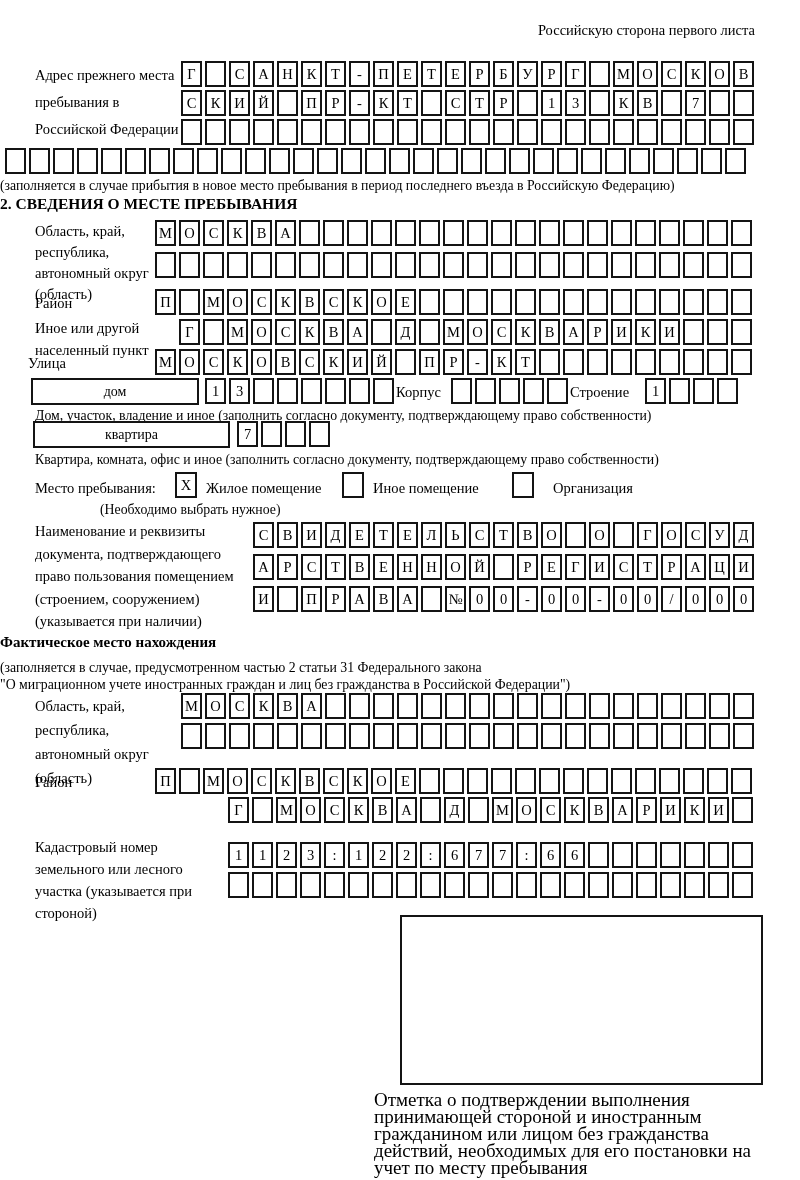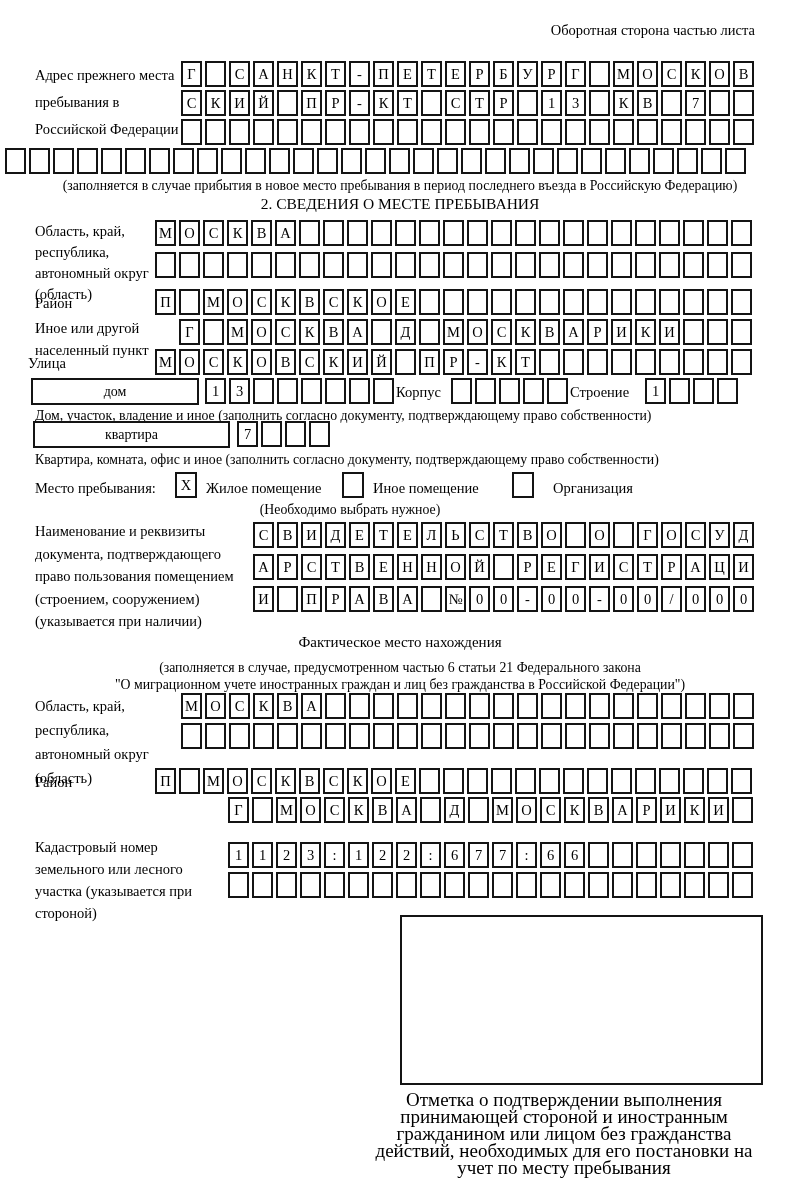--- a/index.html
+++ b/index.html
@@ -2,34 +2,34 @@
 <html><head>
 <meta charset="utf-8">
 <style>
   *{margin:0;padding:0;box-sizing:border-box}
   html,body{background:#fff}
   body{width:800px;height:1180px;font-family:"Liberation Serif","DejaVu Serif",serif;color:#000}
   .page{position:relative;width:800px;height:1180px;background:#ffffff;overflow:hidden}
   .abs{position:absolute}
   .lbl{font-size:14.5px;line-height:22px}
   .note{font-size:13.8px;line-height:16px}
-  .center{text-align:center}
-  .heading{font-size:15.5px;font-weight:normal}
+  .center{text-align:left}
+  .heading{font-size:15.5px;font-weight:bold}
   .row{display:flex;gap:3px}
   .cell{flex:0 0 21px;width:21px;height:26px;border:2px solid #141414;display:flex;align-items:center;justify-content:center;font-size:14.5px;line-height:1;background:#fff}
   .widebox{border:2px solid #141414;height:27px;display:flex;align-items:center;justify-content:center;font-size:14px;background:#fff}
   .cb{width:22px;height:26px;border:2px solid #141414;display:flex;align-items:center;justify-content:center;font-size:14.5px;background:#fff}
   .stampbox{border:2px solid #141414;background:#fff}
 </style>
 </head>
 <body>
 
 <div class="page">
 
-  <div class="abs" style="top:22px;right:45px;font-size:14.5px">Оборотная сторона частью листа</div>
+  <div class="abs" style="top:22px;right:45px;font-size:14.5px">Российскую сторона первого листа</div>
 
   <div class="abs lbl" style="top:62px;left:35px;width:152px;line-height:27px">Адрес прежнего места пребывания в Российской Федерации</div>
   <div class="abs row" style="top:61px;left:181px">
       <span class="cell">Г</span>
       <span class="cell"></span>
       <span class="cell">С</span>
       <span class="cell">А</span>
       <span class="cell">Н</span>
       <span class="cell">К</span>
       <span class="cell">Т</span>
@@ -393,21 +393,21 @@
       <span class="cell">-</span>
       <span class="cell">0</span>
       <span class="cell">0</span>
       <span class="cell">/</span>
       <span class="cell">0</span>
       <span class="cell">0</span>
       <span class="cell">0</span>
     </div>
 
   <div class="abs heading center" style="top:634px;left:0;width:800px;font-size:15px">Фактическое место нахождения</div>
-  <div class="abs note center" style="top:660px;left:0;width:800px">(заполняется в случае, предусмотренном частью 6 статьи 21 Федерального закона</div>
+  <div class="abs note center" style="top:660px;left:0;width:800px">(заполняется в случае, предусмотренном частью 2 статьи 31 Федерального закона</div>
   <div class="abs note center" style="top:677px;left:0;width:800px">"О миграционном учете иностранных граждан и лиц без гражданства в Российской Федерации")</div>
 
   <div class="abs lbl" style="top:694px;left:35px;width:150px;line-height:24px">Область, край, республика, автономный округ (область)</div>
   <div class="abs row" style="top:693px;left:181px">
       <span class="cell">М</span>
       <span class="cell">О</span>
       <span class="cell">С</span>
       <span class="cell">К</span>
       <span class="cell">В</span>
       <span class="cell">А</span>

